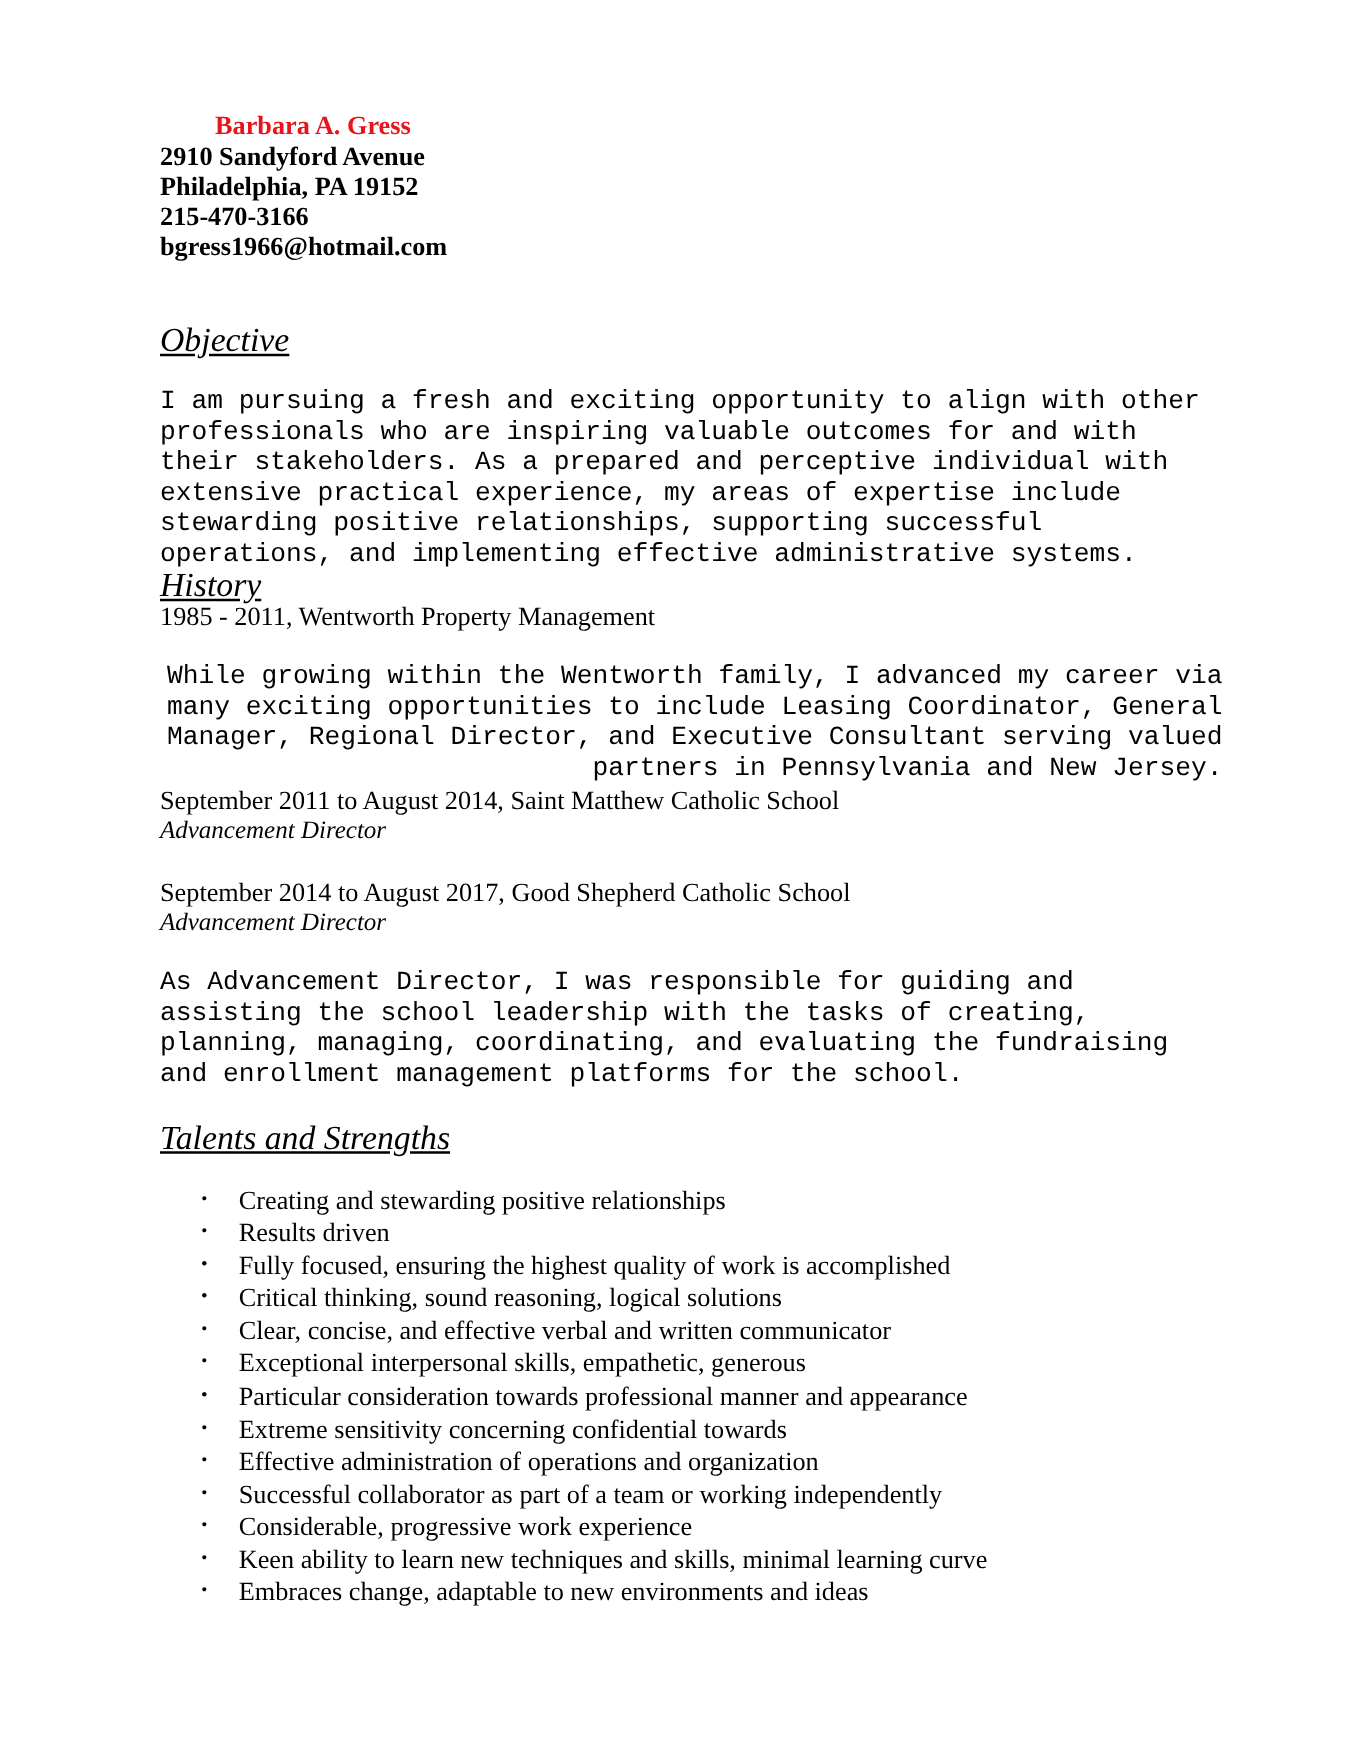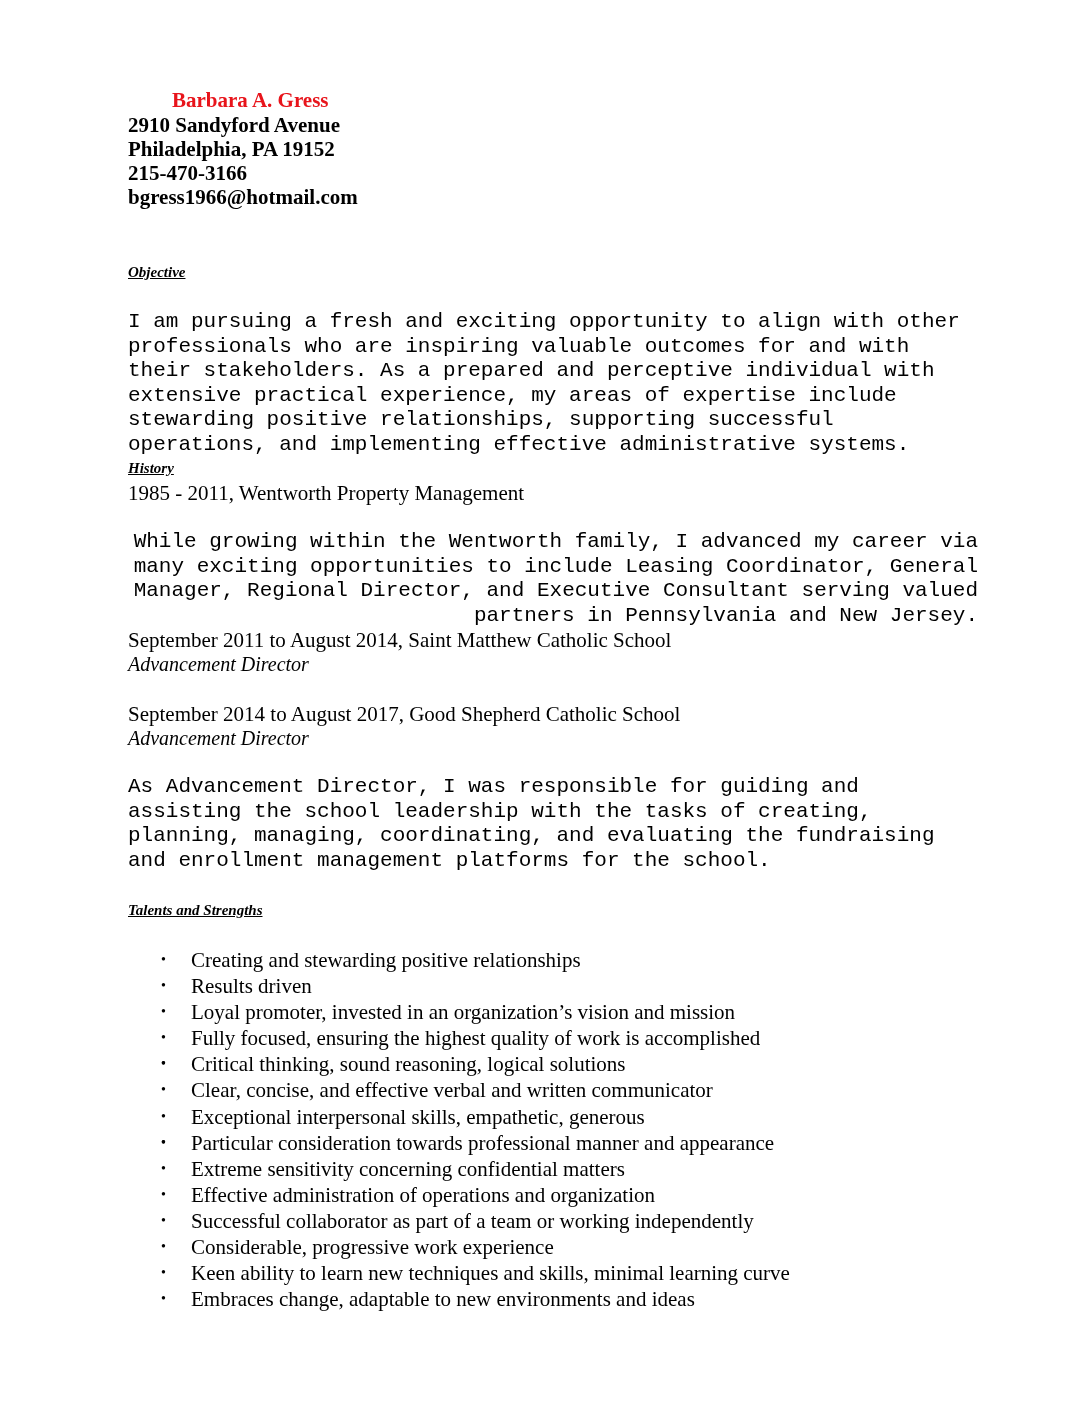--- a/index.html
+++ b/index.html
@@ -2,21 +2,21 @@
 <html><head>
   <meta charset="utf-8">
   <style>
     html, body { margin: 0; padding: 0; background: #ffffff; }
     body { width: 1088px; height: 1408px; position: relative; overflow: hidden;
            font-family: "Liberation Serif", "DejaVu Serif", serif; color: #000; }
     .page { position: absolute; left: 128px; top: 86px; width: 850px; }
     .abs { position: absolute; left: 0; white-space: nowrap; }
     .name { color: #e8141b; font-weight: bold; font-size: 21px; line-height: 24px; }
     .contact { font-weight: bold; font-size: 21px; line-height: 24px; }
-    .heading { font-weight: bold; font-style: italic; text-decoration: underline; font-size: 15px; line-height: 24px; }
+    .heading { font-weight: normal; font-style: italic; text-decoration: underline; font-size: 27px; line-height: 24px; }
     .para { font-size: 21px; line-height: 24.5px; white-space: normal; width: 850px; font-family: Liberation Mono, monospace; }
     .job { font-weight: normal; font-size: 21px; line-height: 24px; }
     .role { font-style: italic; font-size: 20px; line-height: 24px; }
     ul.talents { position: absolute; left: 0; top: 0; margin: 0; padding: 0; list-style: none; }
     ul.talents li { position: relative; padding-left: 63px; font-size: 21px; line-height: 26.1px; white-space: nowrap; }
     ul.talents li .bullet { position: absolute; left: 33px; top: 0; font-size: 14px; }
   </style>
 </head>
 <body>
 
@@ -42,29 +42,29 @@
   <div class="abs job" style="top:616px;">September 2014 to August 2017, Good Shepherd Catholic School</div>
   <div class="abs role" style="top:640px;">Advancement Director</div>
   <div class="abs para" style="top:689px;">As Advancement Director, I was responsible for guiding and assisting the school leadership with the tasks of creating, planning, managing, coordinating, and evaluating the fundraising and enrollment management platforms for the school.</div>
 
   <div class="abs heading" style="top:812px;">Talents and Strengths</div>
 
   <div class="abs" style="top:861px; left:0;">
     <ul class="talents">
       <li><span class="bullet">•</span><span>Creating and stewarding positive relationships</span></li>
       <li><span class="bullet">•</span><span>Results driven</span></li>
-      <li><span class="bullet">•</span><span>Loyal promoter, invested in an organization’s vision and mission</span></li>
+      <li><span class="bullet">•</span></li>
       <li><span class="bullet">•</span><span>Fully focused, ensuring the highest quality of work is accomplished</span></li>
       <li><span class="bullet">•</span></li>
       <li><span class="bullet">•</span><span>Critical thinking, sound reasoning, logical solutions</span></li>
       <li><span class="bullet">•</span><span>Clear, concise, and effective verbal and written communicator</span></li>
       <li><span class="bullet">•</span><span>Exceptional interpersonal skills, empathetic, generous</span></li>
       <li><span class="bullet">•</span></li>
       <li><span class="bullet">•</span><span>Particular consideration towards professional manner and appearance</span></li>
-      <li><span class="bullet">•</span><span>Extreme sensitivity concerning confidential matters</span></li>
+      <li><span class="bullet">•</span><span>Extreme sensitivity concerning confidential towards</span></li>
       <li><span class="bullet">•</span><span>Effective administration of operations and organization</span></li>
       <li><span class="bullet">•</span><span>Successful collaborator as part of a team or working independently</span></li>
       <li><span class="bullet">•</span><span>Considerable, progressive work experience</span></li>
       <li><span class="bullet">•</span><span>Keen ability to learn new techniques and skills, minimal learning curve</span></li>
       <li><span class="bullet">•</span><span>Embraces change, adaptable to new environments and ideas</span></li>
     </ul>
   </div>
 </div>
 
 </body></html>

